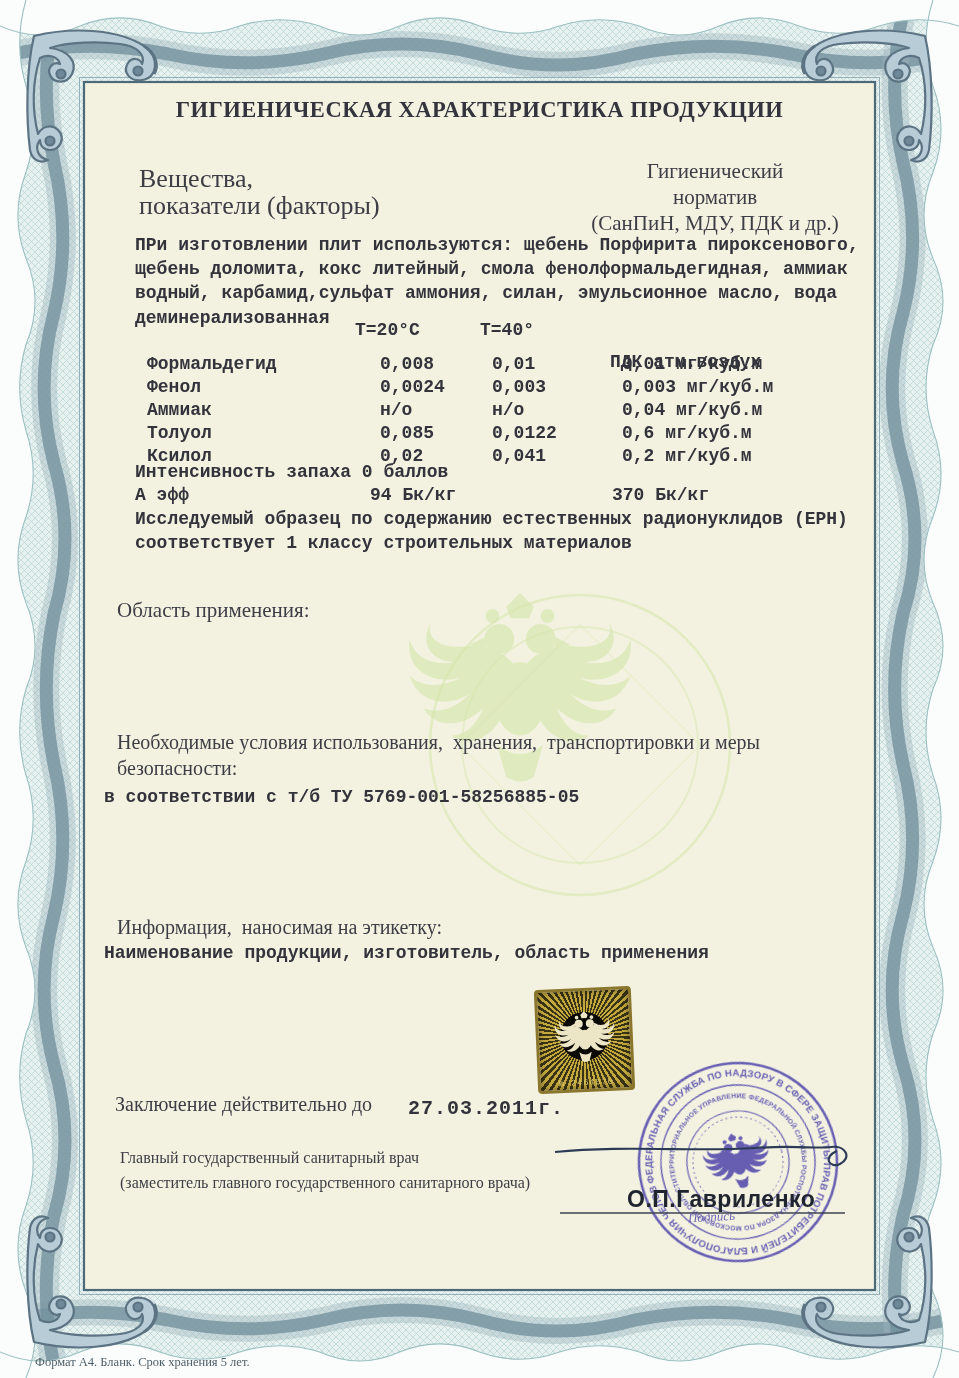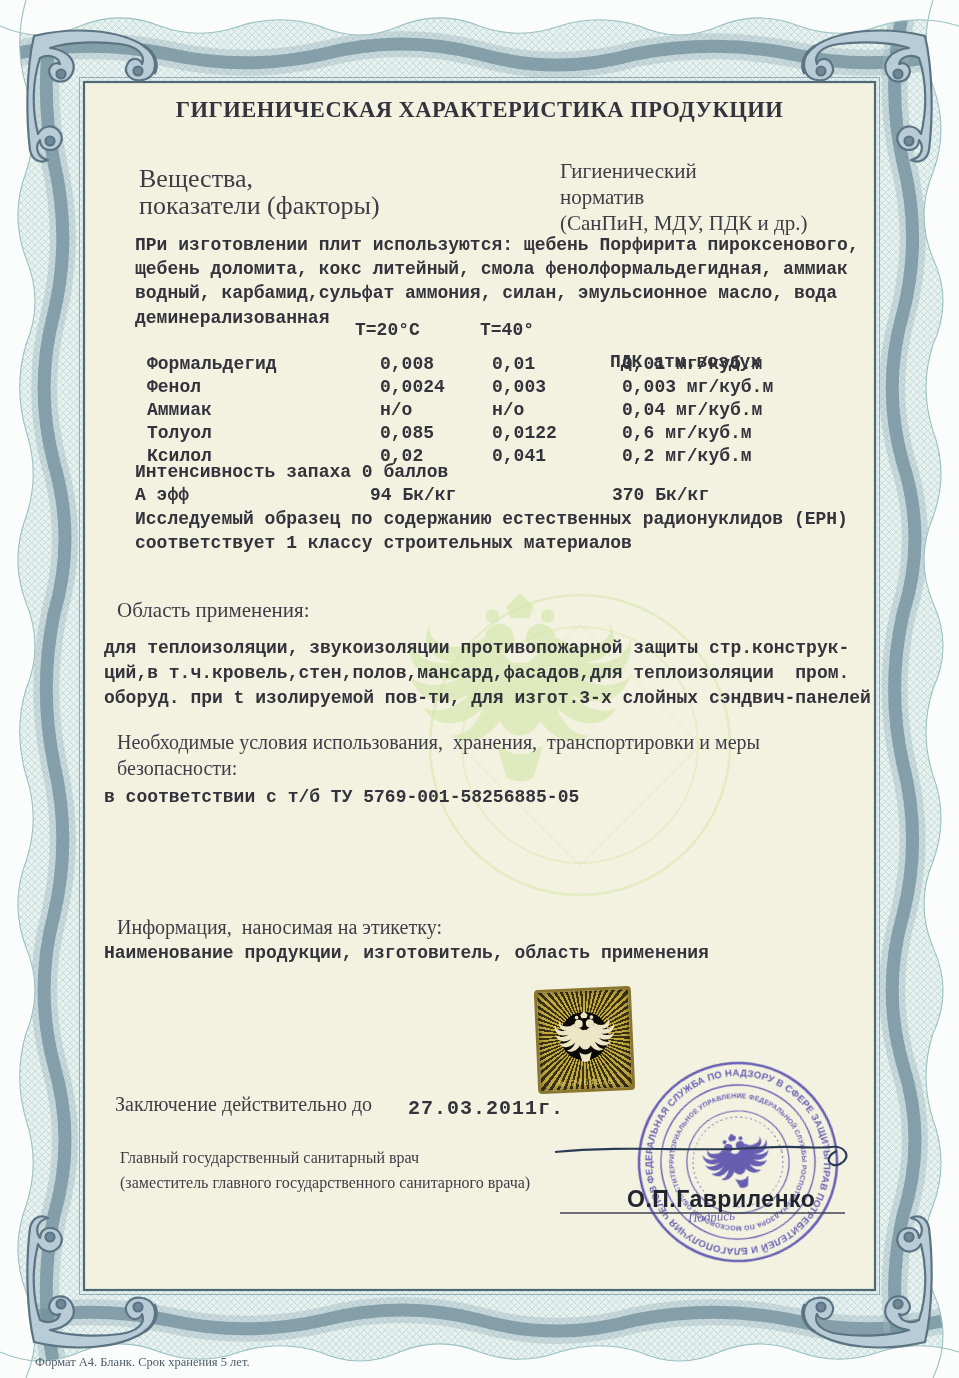--- a/index.html
+++ b/index.html
@@ -5,21 +5,21 @@
   html,body{margin:0;padding:0;background:#eef0f1;}
   .page{position:relative;width:959px;height:1378px;background:#86efac;overflow:hidden;
         font-family:"Liberation Serif","DejaVu Serif",serif;}
   .abs{position:absolute;}
   .serif{font-family:"Liberation Serif","DejaVu Serif",serif;color:#3d3d46;}
   .mono{font-family:"Liberation Mono","DejaVu Sans Mono",monospace;font-weight:700;color:#33333c;}
   .pre{white-space:pre;}
   .title{left:0;top:97px;width:959px;text-align:center;font-size:22.5px;font-weight:700;
          letter-spacing:.5px;color:#34343e;}
   .colL{left:102px;top:165px;font-size:26px;line-height:27px;margin-left:37px;}
-  .colR{left:560px;top:158px;width:310px;font-size:21px;line-height:26px;}
+  .colR{left:560px;top:158px;width:310px;text-align:center;font-size:21px;line-height:26px;}
   .intro{left:135px;top:233px;font-size:18px;line-height:24.2px;}
   .thead,.trows,.odor,.aeff,.note{font-size:18px;}
   .thead{left:135px;top:320px;width:760px;height:22px;}
   .trows{left:135px;top:354px;width:800px;}
   .trow{position:relative;height:23.1px;margin-left:12px;}
   .t-name{left:0;} .t-c2{left:233px;} .t-c3{left:345px;} .t-c4{left:475px;}
   .h-c2{left:220px;} .h-c3{left:345px;} .h-c4{left:475px;margin-top:32px;}
   .odor{left:135px;top:462px;}
   .aeff{left:135px;top:485px;width:800px;height:22px;}
   .note{left:135px;top:508px;line-height:23.5px;}
@@ -192,23 +192,20 @@
   <div class="abs odor mono">Интенсивность запаха 0 баллов</div>
   <div class="abs aeff mono">
     <span class="abs t-name">А эфф</span>
     <span class="abs" style="left:235px">94 Бк/кг</span>
     <span class="abs" style="left:477px">370 Бк/кг</span>
   </div>
   <div class="abs note mono pre">Исследуемый образец по содержанию естественных радионуклидов (ЕРН)
 соответствует 1 классу строительных материалов</div>
 
   <div class="abs h-app serif">Область применения:</div>
-  <div class="abs t-app mono pre">для теплоизоляции, звукоизоляции противопожарной защиты стр.конструк-
-ций,в т.ч.кровель,стен,полов,мансард,фасадов,для теплоизоляции  пром.
-оборуд. при t изолируемой пов-ти, для изгот.3-х слойных сэндвич-панелей</div>
 
   <div class="abs h-cond serif pre">Необходимые условия использования,  хранения,  транспортировки и меры
 безопасности:</div>
   <div class="abs t-cond mono">в соответствии с т/б ТУ 5769-001-58256885-05</div>
 
   <div class="abs h-label serif pre">Информация,  наносимая на этикетку:</div>
   <div class="abs t-label mono">Наименование продукции, изготовитель, область применения</div>
 
   <div class="abs holo">
     <svg width="62" height="62" viewBox="0 0 100 100">

